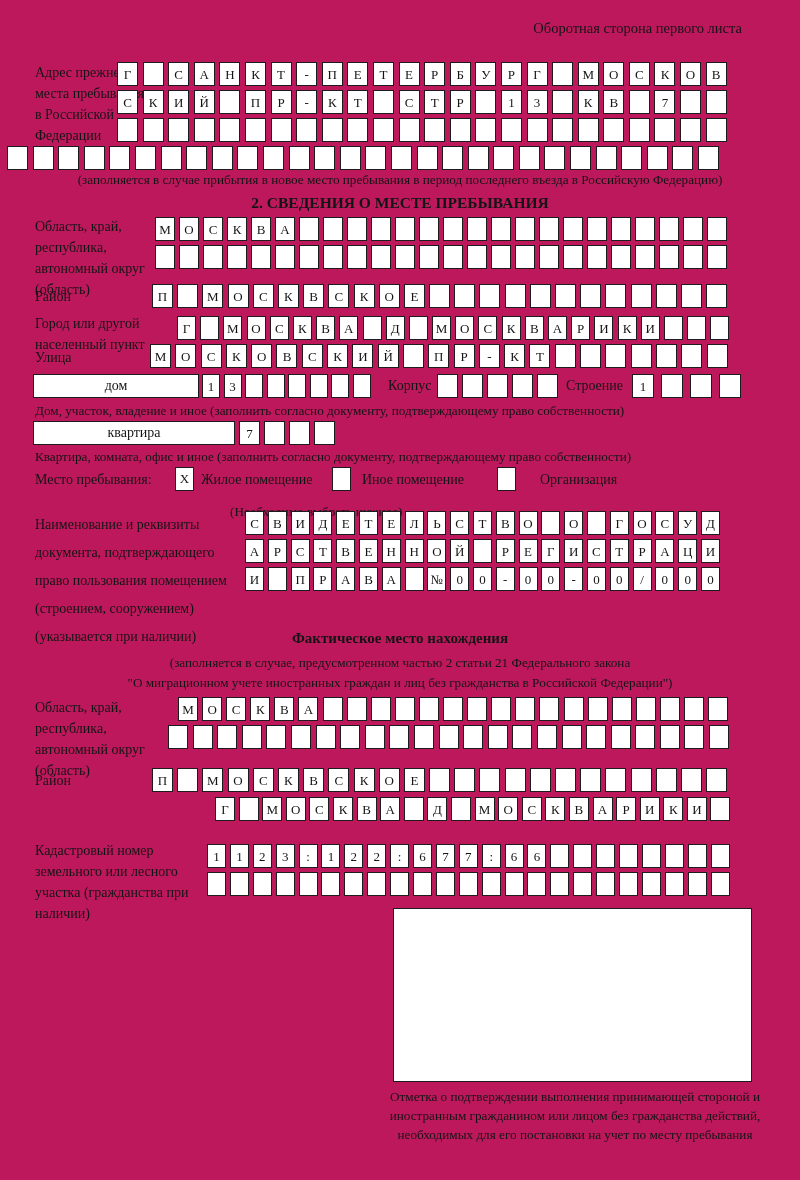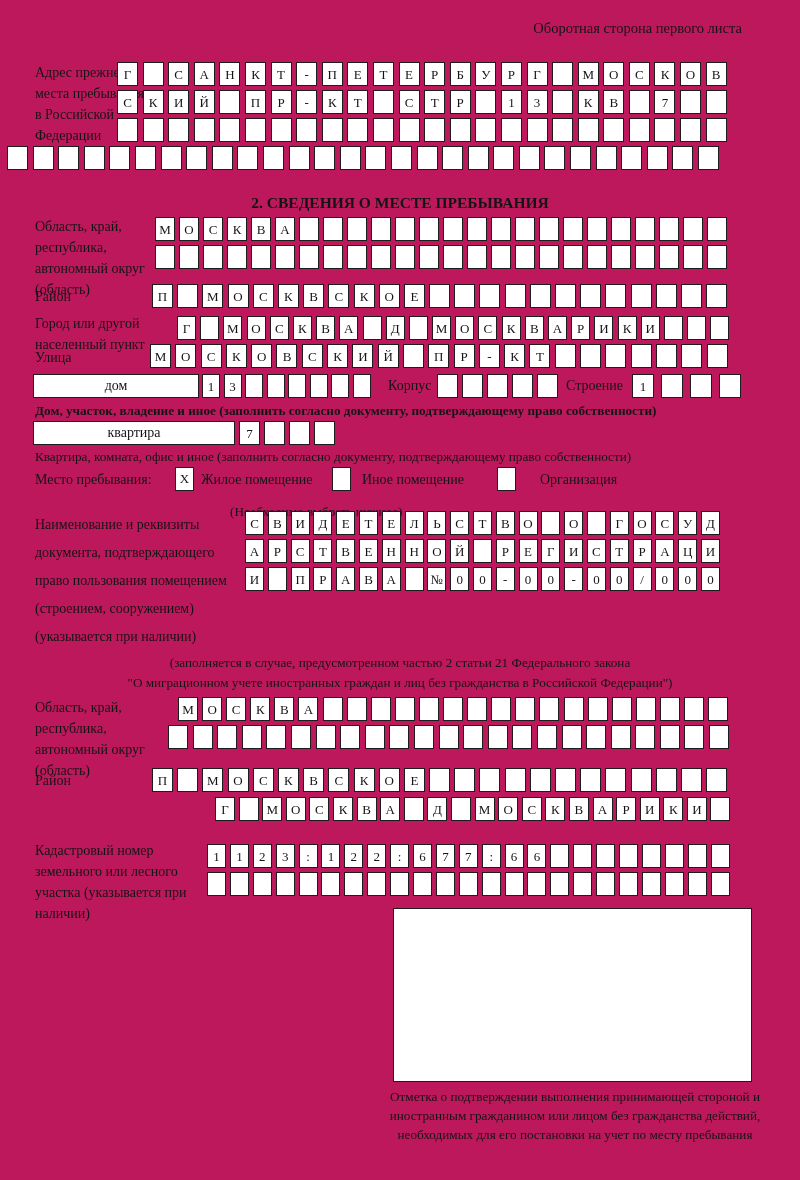--- a/index.html
+++ b/index.html
@@ -152,20 +152,21 @@
       <div class="cell"></div>
       <div class="cell"></div>
       <div class="cell"></div>
       <div class="cell"></div>
       <div class="cell"></div>
       <div class="cell"></div>
       <div class="cell"></div>
       <div class="cell"></div>
       <div class="cell"></div>
     </div>
+  <div class="cap center" style="top:172px;">(заполняется в случае прибытия в новое место пребывания в период последнего въезда в Российскую Федерацию)</div>
 
   <div class="abs center bold" style="top:194px;font-size:15.5px;">2. СВЕДЕНИЯ О МЕСТЕ ПРЕБЫВАНИЯ</div>
 
   <div class="lbl" style="top:216px;left:35px;width:110px;">Область, край, республика, автономный округ (область)</div>
   <div class="row r-reg" style="top:217px;">
       <div class="cell">М</div>
       <div class="cell">О</div>
       <div class="cell">С</div>
       <div class="cell">К</div>
       <div class="cell">В</div>
@@ -317,21 +318,21 @@
       <div class="cell"></div>
       <div class="cell"></div>
     </div>
   <div class="lbl" style="top:375px;left:566px;">Строение</div>
   <div class="row r-str" style="top:374px;">
       <div class="cell">1</div>
       <div class="cell"></div>
       <div class="cell"></div>
       <div class="cell"></div>
     </div>
-  <div class="cap" style="top:403px;left:35px;font-weight:bold;">Дом, участок, владение и иное (заполнить согласно документу, подтверждающему право собственности)</div>
+  <div class="cap" style="top:403px;left:35px;">Дом, участок, владение и иное (заполнить согласно документу, подтверждающему право собственности)</div>
 
   <div class="fieldbox" style="top:421px;left:33px;width:200px;">квартира</div>
   <div class="row r-kv" style="top:421px;">
       <div class="cell">7</div>
       <div class="cell"></div>
       <div class="cell"></div>
       <div class="cell"></div>
     </div>
   <div class="cap" style="top:449px;left:35px;">Квартира, комната, офис и иное (заполнить согласно документу, подтверждающему право собственности)</div>
 
@@ -408,20 +409,21 @@
       <div class="cell">0</div>
       <div class="cell">-</div>
       <div class="cell">0</div>
       <div class="cell">0</div>
       <div class="cell">/</div>
       <div class="cell">0</div>
       <div class="cell">0</div>
       <div class="cell">0</div>
     </div>
 
+  <div class="abs center bold" style="top:630px;font-size:15px;">Фактическое место нахождения</div>
   <div class="cap center" style="top:655px;">(заполняется в случае, предусмотренном частью 2 статьи 21 Федерального закона</div>
   <div class="cap center" style="top:675px;">"О миграционном учете иностранных граждан и лиц без гражданства в Российской Федерации")</div>
 
   <div class="lbl" style="top:697px;left:35px;width:135px;">Область, край, республика, автономный округ (область)</div>
   <div class="row r-reg2" style="top:697px;">
       <div class="cell">М</div>
       <div class="cell">О</div>
       <div class="cell">С</div>
       <div class="cell">К</div>
       <div class="cell">В</div>
@@ -515,21 +517,21 @@
       <div class="cell">К</div>
       <div class="cell">В</div>
       <div class="cell">А</div>
       <div class="cell">Р</div>
       <div class="cell">И</div>
       <div class="cell">К</div>
       <div class="cell">И</div>
       <div class="cell"></div>
     </div>
 
-  <div class="lbl" style="top:840px;left:35px;width:165px;">Кадастровый номер земельного или лесного участка (указывается при наличии)</div>
+  <div class="lbl" style="top:840px;left:35px;width:165px;">Кадастровый номер земельного или лесного участка (гражданства при наличии)</div>
   <div class="row r-cad" style="top:844px;">
       <div class="cell">1</div>
       <div class="cell">1</div>
       <div class="cell">2</div>
       <div class="cell">3</div>
       <div class="cell">:</div>
       <div class="cell">1</div>
       <div class="cell">2</div>
       <div class="cell">2</div>
       <div class="cell">:</div>

